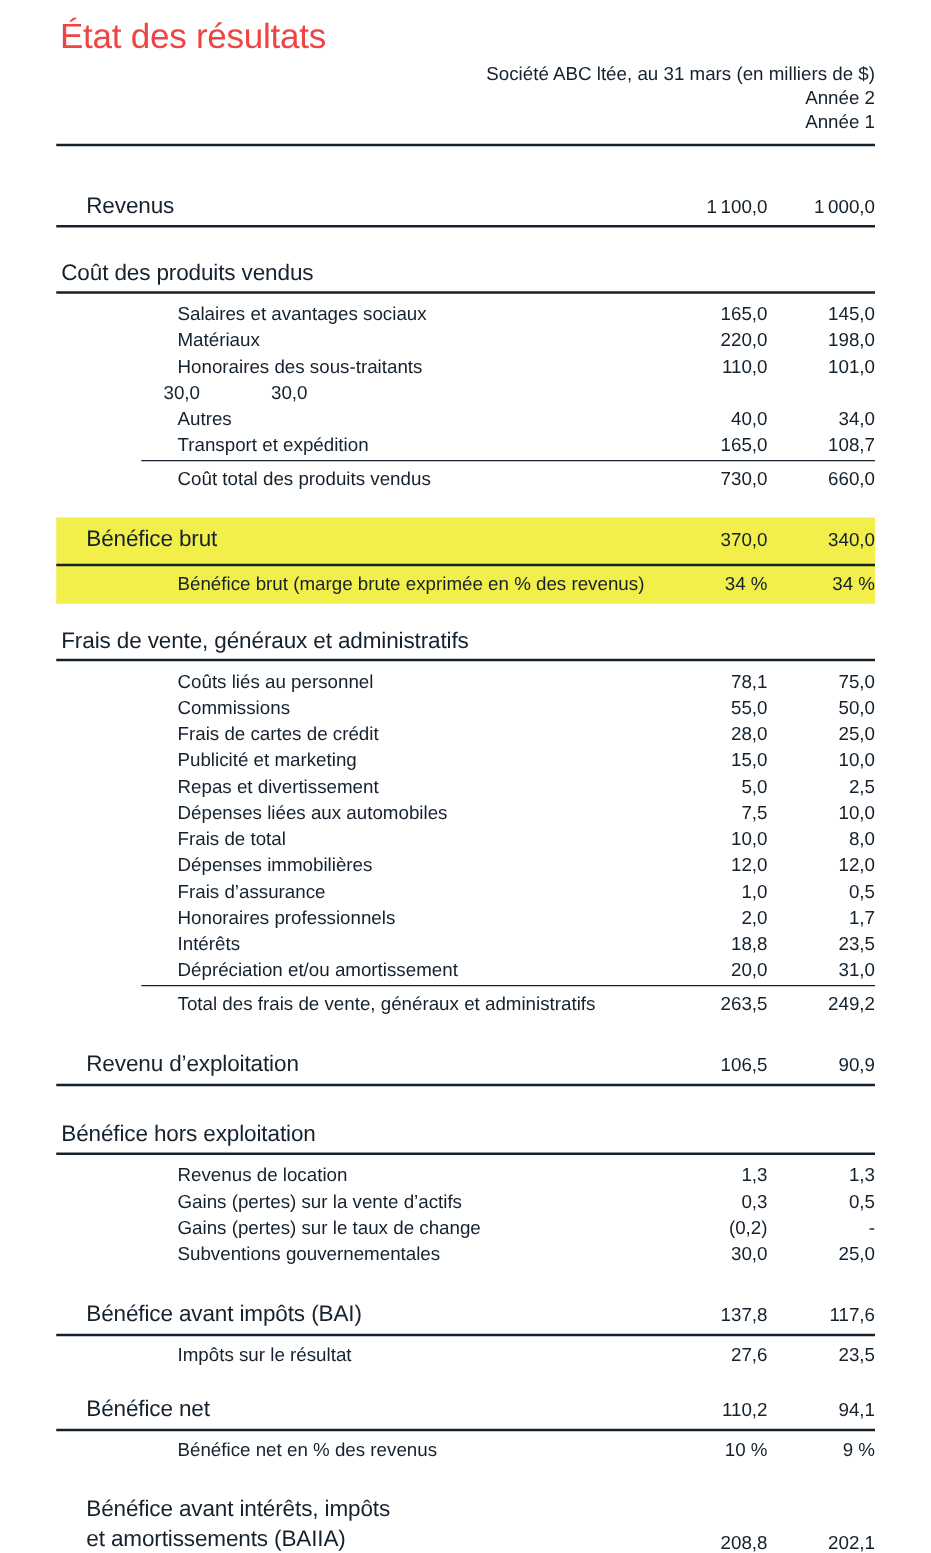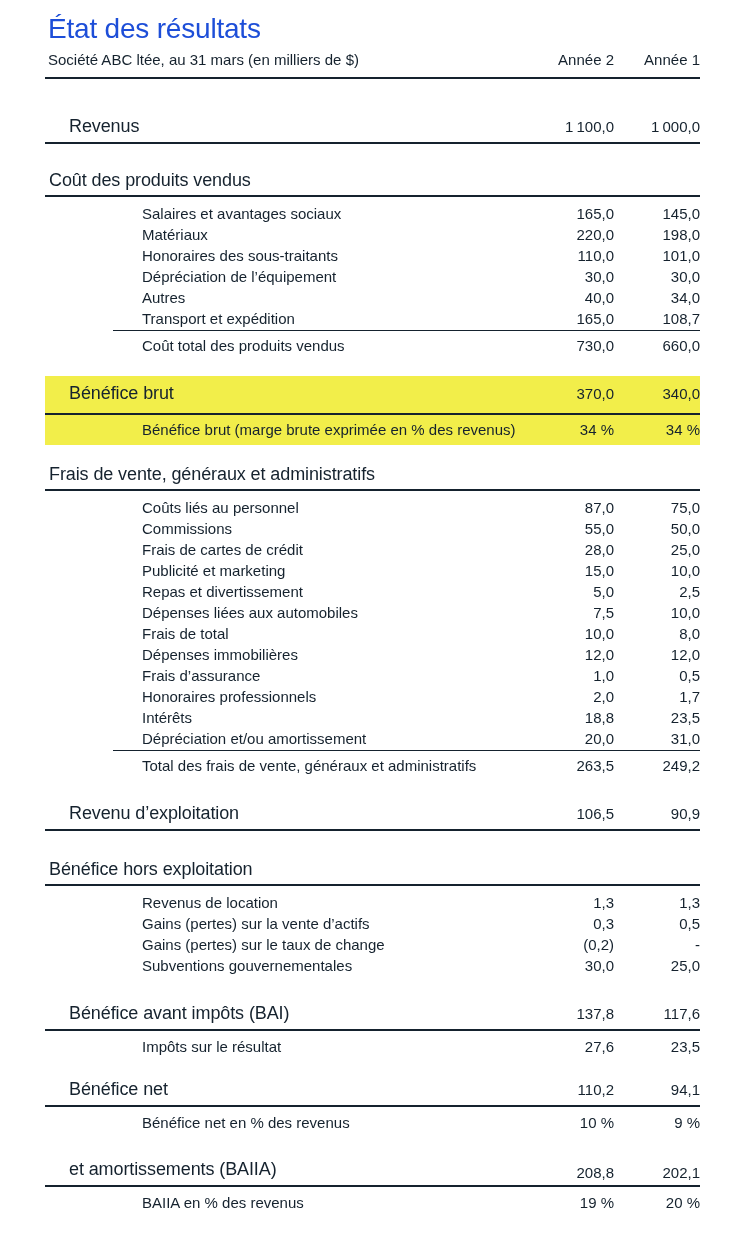--- a/index.html
+++ b/index.html
@@ -6,27 +6,27 @@
   body{
     width:745px;height:1242px;overflow:hidden;
     background:#ffffff;color:#15222e;
     font-family:"Liberation Sans","DejaVu Sans",sans-serif;
     -webkit-font-smoothing:antialiased;
   }
   .page{padding:14px 45px 0 45px;}
 
   
   h1.doc-title{
-    color:#1d4ed8;font-size:28px;line-height:30px;font-weight:500;
+    color:#ef4444;font-size:28px;line-height:30px;font-weight:500;
     margin:0 0 6px 0;padding-left:3px;letter-spacing:-0.2px;
   }
   .subhead{
     display:flex;align-items:flex-end;
     font-size:15px;line-height:19px;
-    padding:0 0 8px 3px;border-bottom:2.5px solid #15222e;
+    padding:0 0 8px 3px;border-bottom:2.5px solid #15222e;flex-direction:column;
   }
   .subhead .label{flex:1;}
 
   
   .row{display:flex;align-items:baseline;margin-left:20px;}
   .label{flex:1;min-width:0;}
   .val{white-space:nowrap;font-size:15px;}
   .v1{width:95px;text-align:right;}
   .v2{width:86px;text-align:right;}
 
@@ -98,21 +98,20 @@
             <span class="label item-label">Matériaux</span>
             <span class="val v1">220,0</span>
             <span class="val v2">198,0</span>
           </div>
           <div class="row row-item">
             <span class="label item-label">Honoraires des sous-traitants</span>
             <span class="val v1">110,0</span>
             <span class="val v2">101,0</span>
           </div>
           <div class="row row-item">
-            <span class="label item-label">Dépréciation de l’équipement</span>
             <span class="val v1">30,0</span>
             <span class="val v2">30,0</span>
           </div>
           <div class="row row-item">
             <span class="label item-label">Autres</span>
             <span class="val v1">40,0</span>
             <span class="val v2">34,0</span>
           </div>
           <div class="row row-item">
             <span class="label item-label">Transport et expédition</span>
@@ -141,21 +140,21 @@
             <span class="val v1">34&nbsp;%</span>
             <span class="val v2">34&nbsp;%</span>
           </div>
         </div>
       </section>
       <section class="block block-section">
         <h2 class="section-header">Frais de vente, généraux et administratifs</h2>
         <div class="section-items">
           <div class="row row-item">
             <span class="label item-label">Coûts liés au personnel</span>
-            <span class="val v1">87,0</span>
+            <span class="val v1">78,1</span>
             <span class="val v2">75,0</span>
           </div>
           <div class="row row-item">
             <span class="label item-label">Commissions</span>
             <span class="val v1">55,0</span>
             <span class="val v2">50,0</span>
           </div>
           <div class="row row-item">
             <span class="label item-label">Frais de cartes de crédit</span>
             <span class="val v1">28,0</span>
@@ -277,20 +276,21 @@
             <span class="label item-label">Bénéfice net en % des revenus</span>
             <span class="val v1">10&nbsp;%</span>
             <span class="val v2">9&nbsp;%</span>
           </div>
         </div>
       </section>
       <section class="block block-large">
         <div class="bigpart">
           <div class="row big-row two-line">
             <div class="label big-label">
+              <div class="lbl-line">Bénéfice avant intérêts, impôts</div>
               <div class="lbl-line">et amortissements (BAIIA)</div>
             </div>
             <span class="val v1">208,8</span>
             <span class="val v2">202,1</span>
           </div>
         </div>
         <div class="sub-row">
           <div class="row row-item">
             <span class="label item-label">BAIIA en % des revenus</span>
             <span class="val v1">19&nbsp;%</span>

